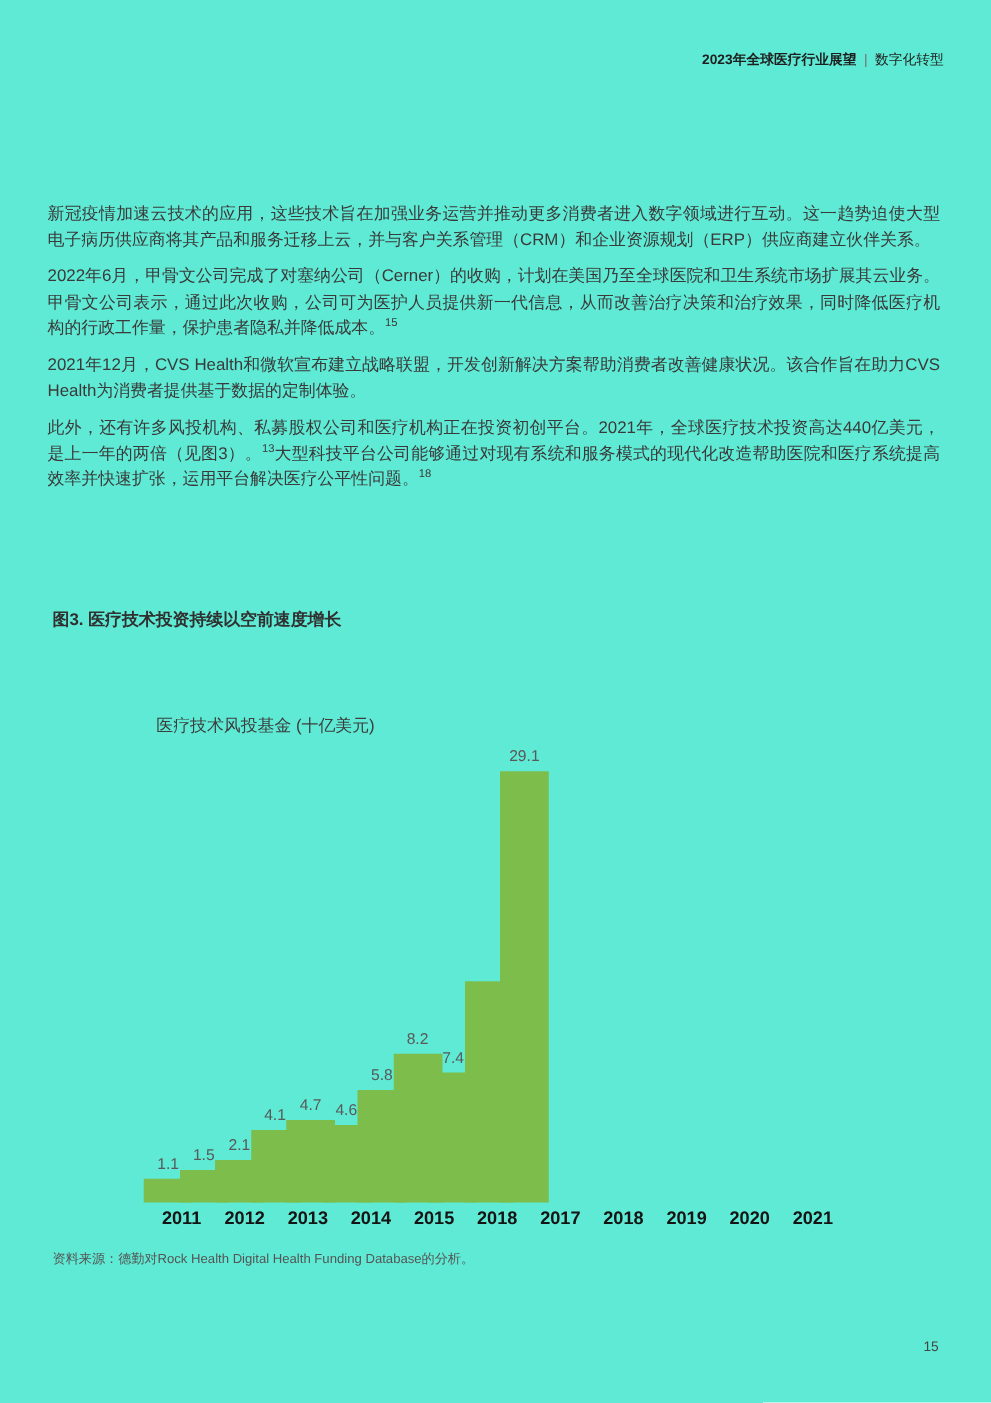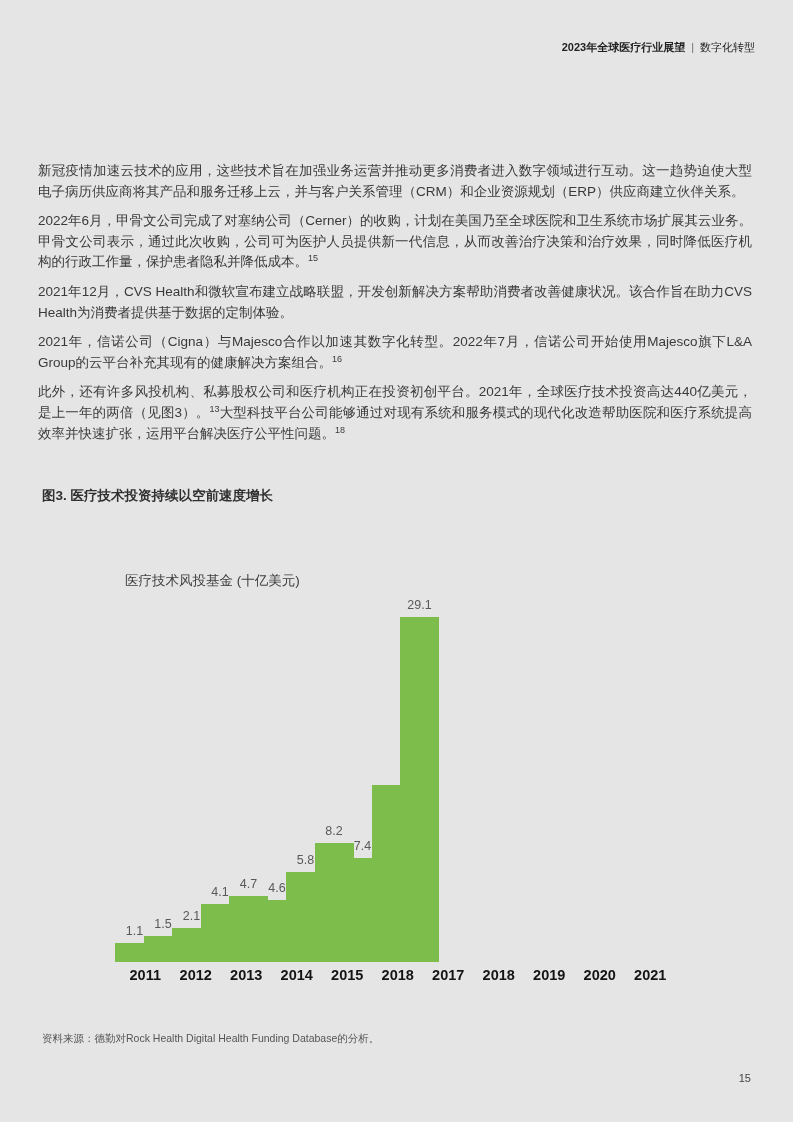--- a/index.html
+++ b/index.html
@@ -1,17 +1,17 @@
 <!DOCTYPE html>
 <html><head>
 <meta charset="utf-8">
 <style>
   html,body { margin:0; padding:0; background:#ffffff; }
   .page {
-    position:relative; width:793px; height:1122px; background:#e5e5e5;
+    position:relative; width:793px; height:1122px; background:#5eead4;
     font-family:"Liberation Sans","DejaVu Sans",sans-serif; overflow:hidden;
     color:#3a3a3a;
   }
   
   .header { position:absolute; top:40px; right:38px; font-size:11px; color:#1f1f1f; white-space:nowrap; }
   .header .h-bold { font-weight:bold; }
   .header .h-sep { color:#6f6f6f; margin:0 6px; }
   
   .content {
     position:absolute; top:161px; left:38px; width:714px;
@@ -23,37 +23,36 @@
   .fig-title { position:absolute; top:487px; left:42px; font-size:13.5px; font-weight:bold; color:#303030; }
   
   .chart-title { position:absolute; top:572px; left:125px; font-size:13.5px; color:#3d3d3d; }
   .chart-bars { position:absolute; left:126px; bottom:160px; display:flex; align-items:flex-end; gap:11.5px; }
   .bar-group { width:17px; display:flex; flex-direction:column; align-items:center; }
   .bar-value { font-size:12.5px; color:#595959; margin-bottom:5px; white-space:nowrap; }
   .bar { width:39px; }
   .chart-years { position:absolute; left:120px; top:967px; display:flex; }
   .year { width:50.5px; text-align:center; font-size:14.5px; font-weight:bold; color:#141414; white-space:nowrap; }
   
-  .source { position:absolute; top:1032px; left:42px; font-size:10.5px; color:#555555; }
+  .source { position:absolute; top:1000px; left:42px; font-size:10.5px; color:#555555; }
   .page-number { position:absolute; top:1072px; right:42px; font-size:11px; color:#454545; }
 </style>
 </head>
 <body>
 
 <div class="page">
 
   <div class="header">
     <span class="h-bold">2023年全球医疗行业展望</span><span class="h-sep">|</span><span>数字化转型</span>
   </div>
 
   <div class="content">
       <p>新冠疫情加速云技术的应用，这些技术旨在加强业务运营并推动更多消费者进入数字领域进行互动。这一趋势迫使大型电子病历供应商将其产品和服务迁移上云，并与客户关系管理（CRM）和企业资源规划（ERP）供应商建立伙伴关系。</p>
       <p>2022年6月，甲骨文公司完成了对塞纳公司（Cerner）的收购，计划在美国乃至全球医院和卫生系统市场扩展其云业务。甲骨文公司表示，通过此次收购，公司可为医护人员提供新一代信息，从而改善治疗决策和治疗效果，同时降低医疗机构的行政工作量，保护患者隐私并降低成本。<sup>15</sup></p>
       <p>2021年12月，CVS Health和微软宣布建立战略联盟，开发创新解决方案帮助消费者改善健康状况。该合作旨在助力CVS Health为消费者提供基于数据的定制体验。</p>
-      <p>2021年，信诺公司（Cigna）与Majesco合作以加速其数字化转型。2022年7月，信诺公司开始使用Majesco旗下L&amp;A Group的云平台补充其现有的健康解决方案组合。<sup>16</sup></p>
       <p>此外，还有许多风投机构、私募股权公司和医疗机构正在投资初创平台。2021年，全球医疗技术投资高达440亿美元，是上一年的两倍（见图3）。<sup>13</sup>大型科技平台公司能够通过对现有系统和服务模式的现代化改造帮助医院和医疗系统提高效率并快速扩张，运用平台解决医疗公平性问题。<sup>18</sup></p>
     </div>
 
   <div class="fig-title">图3. 医疗技术投资持续以空前速度增长</div>
 
   <div class="chart-title">医疗技术风投基金 (十亿美元)</div>
 
   <div class="chart-bars">
       <div class="bar-group">
         <div class="bar-value" style="color: rgb(89, 89, 89);">1.1</div>

